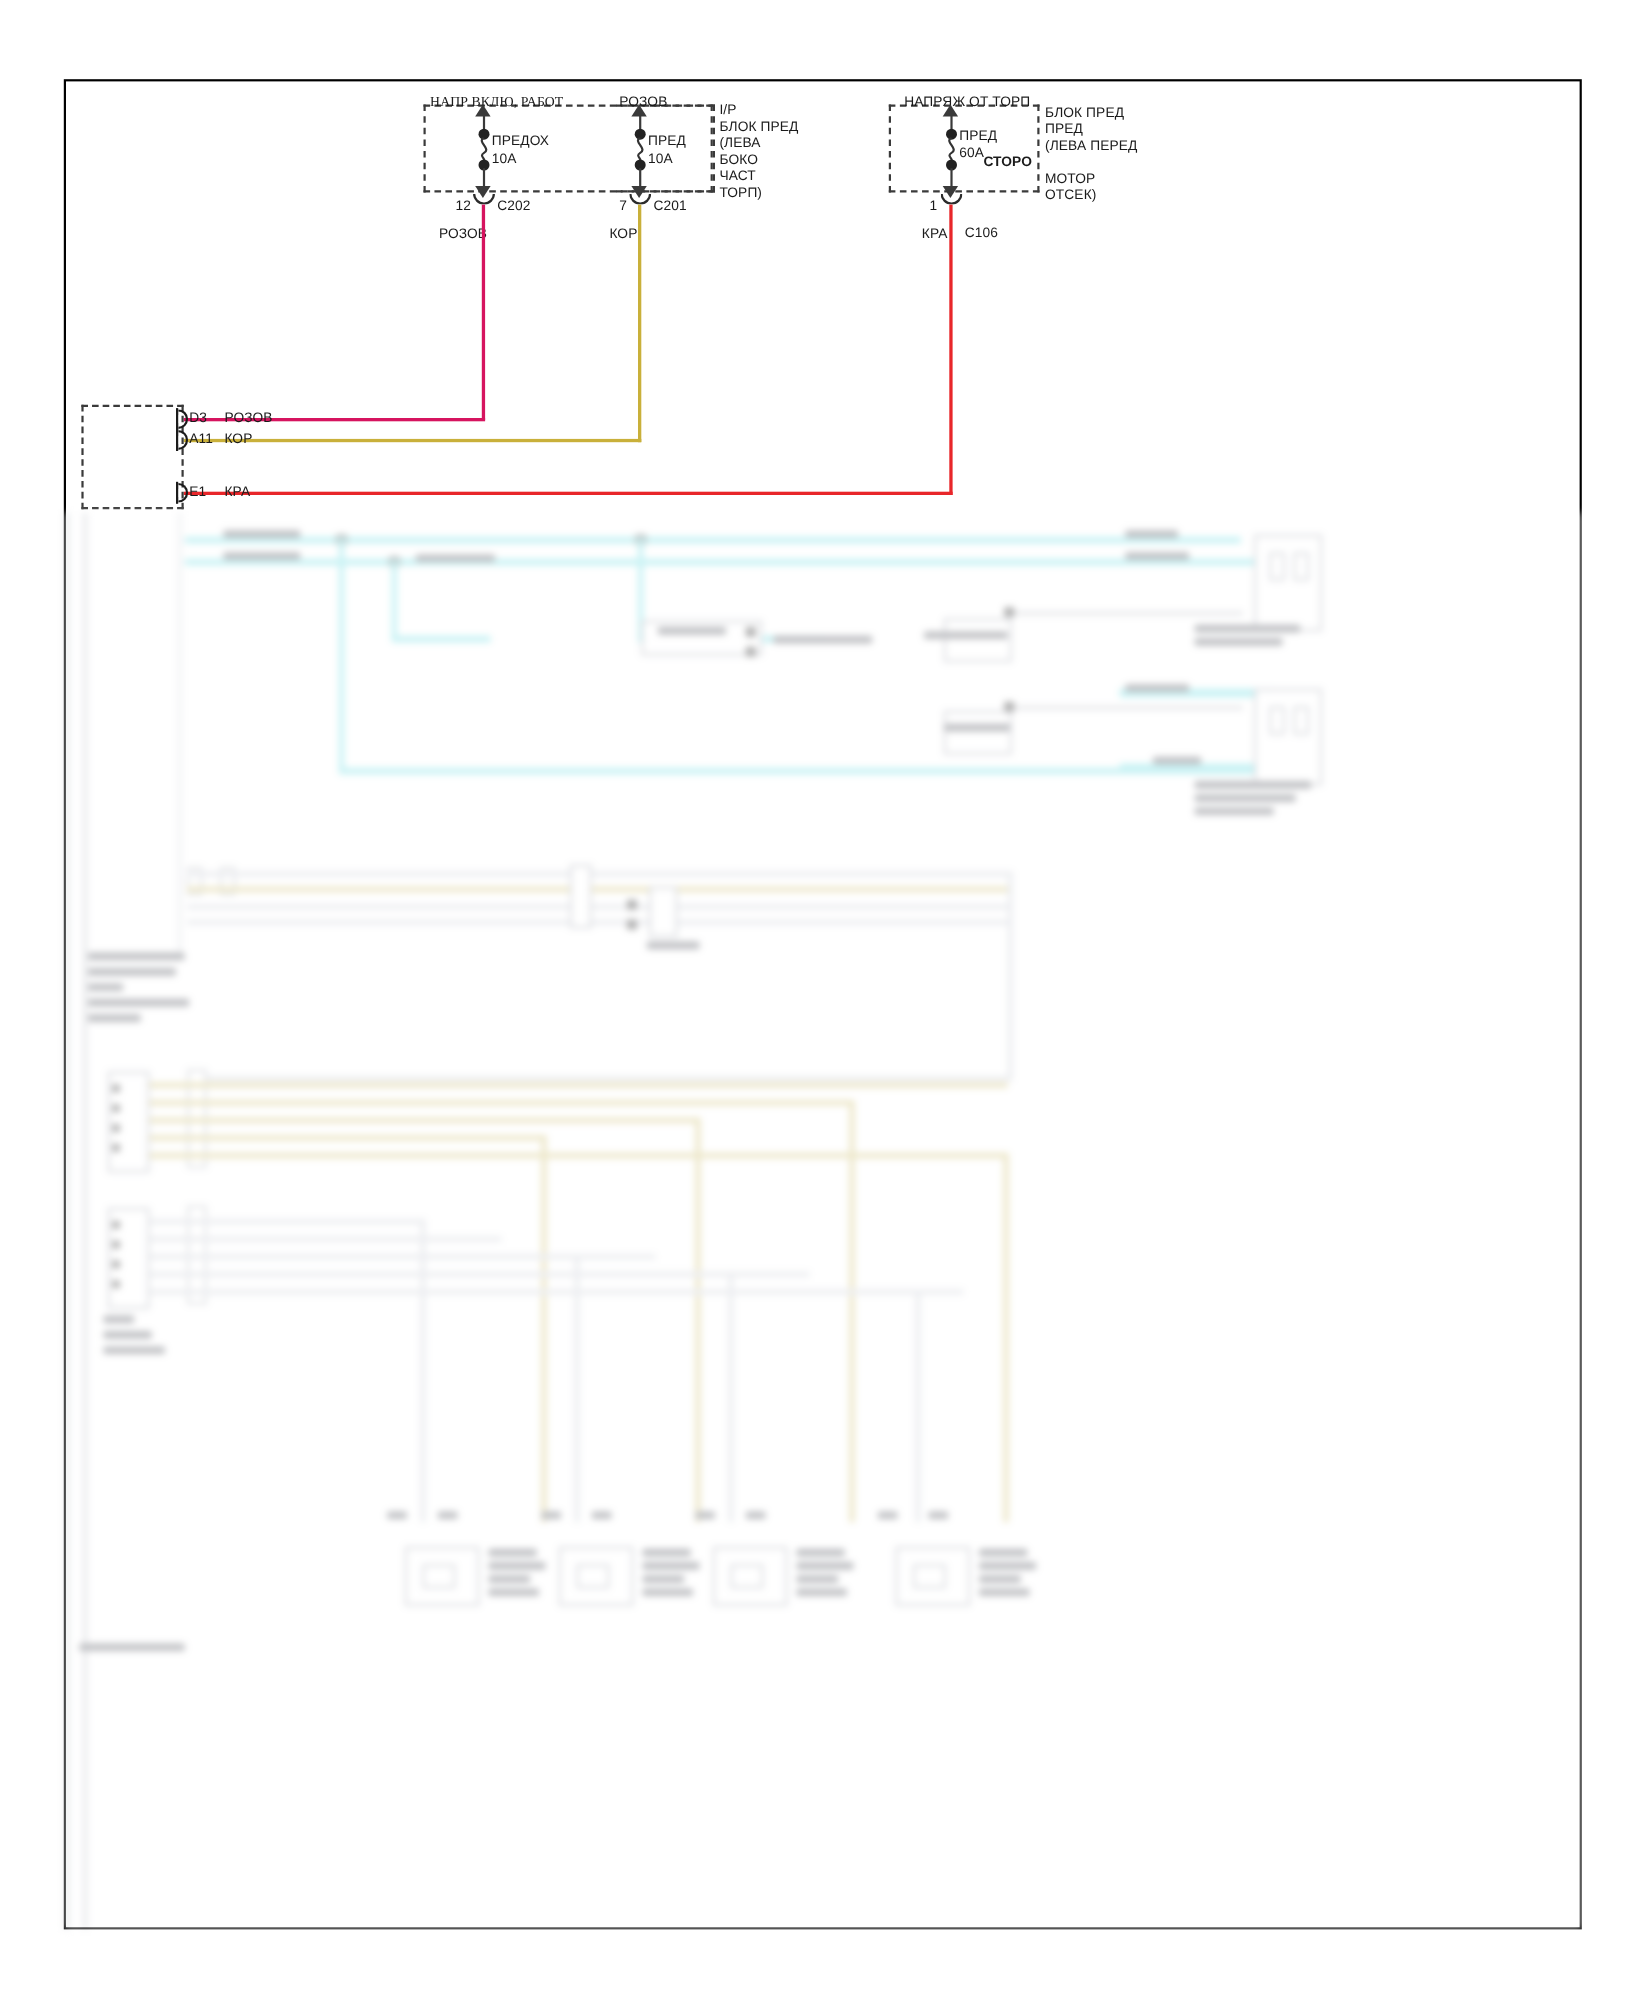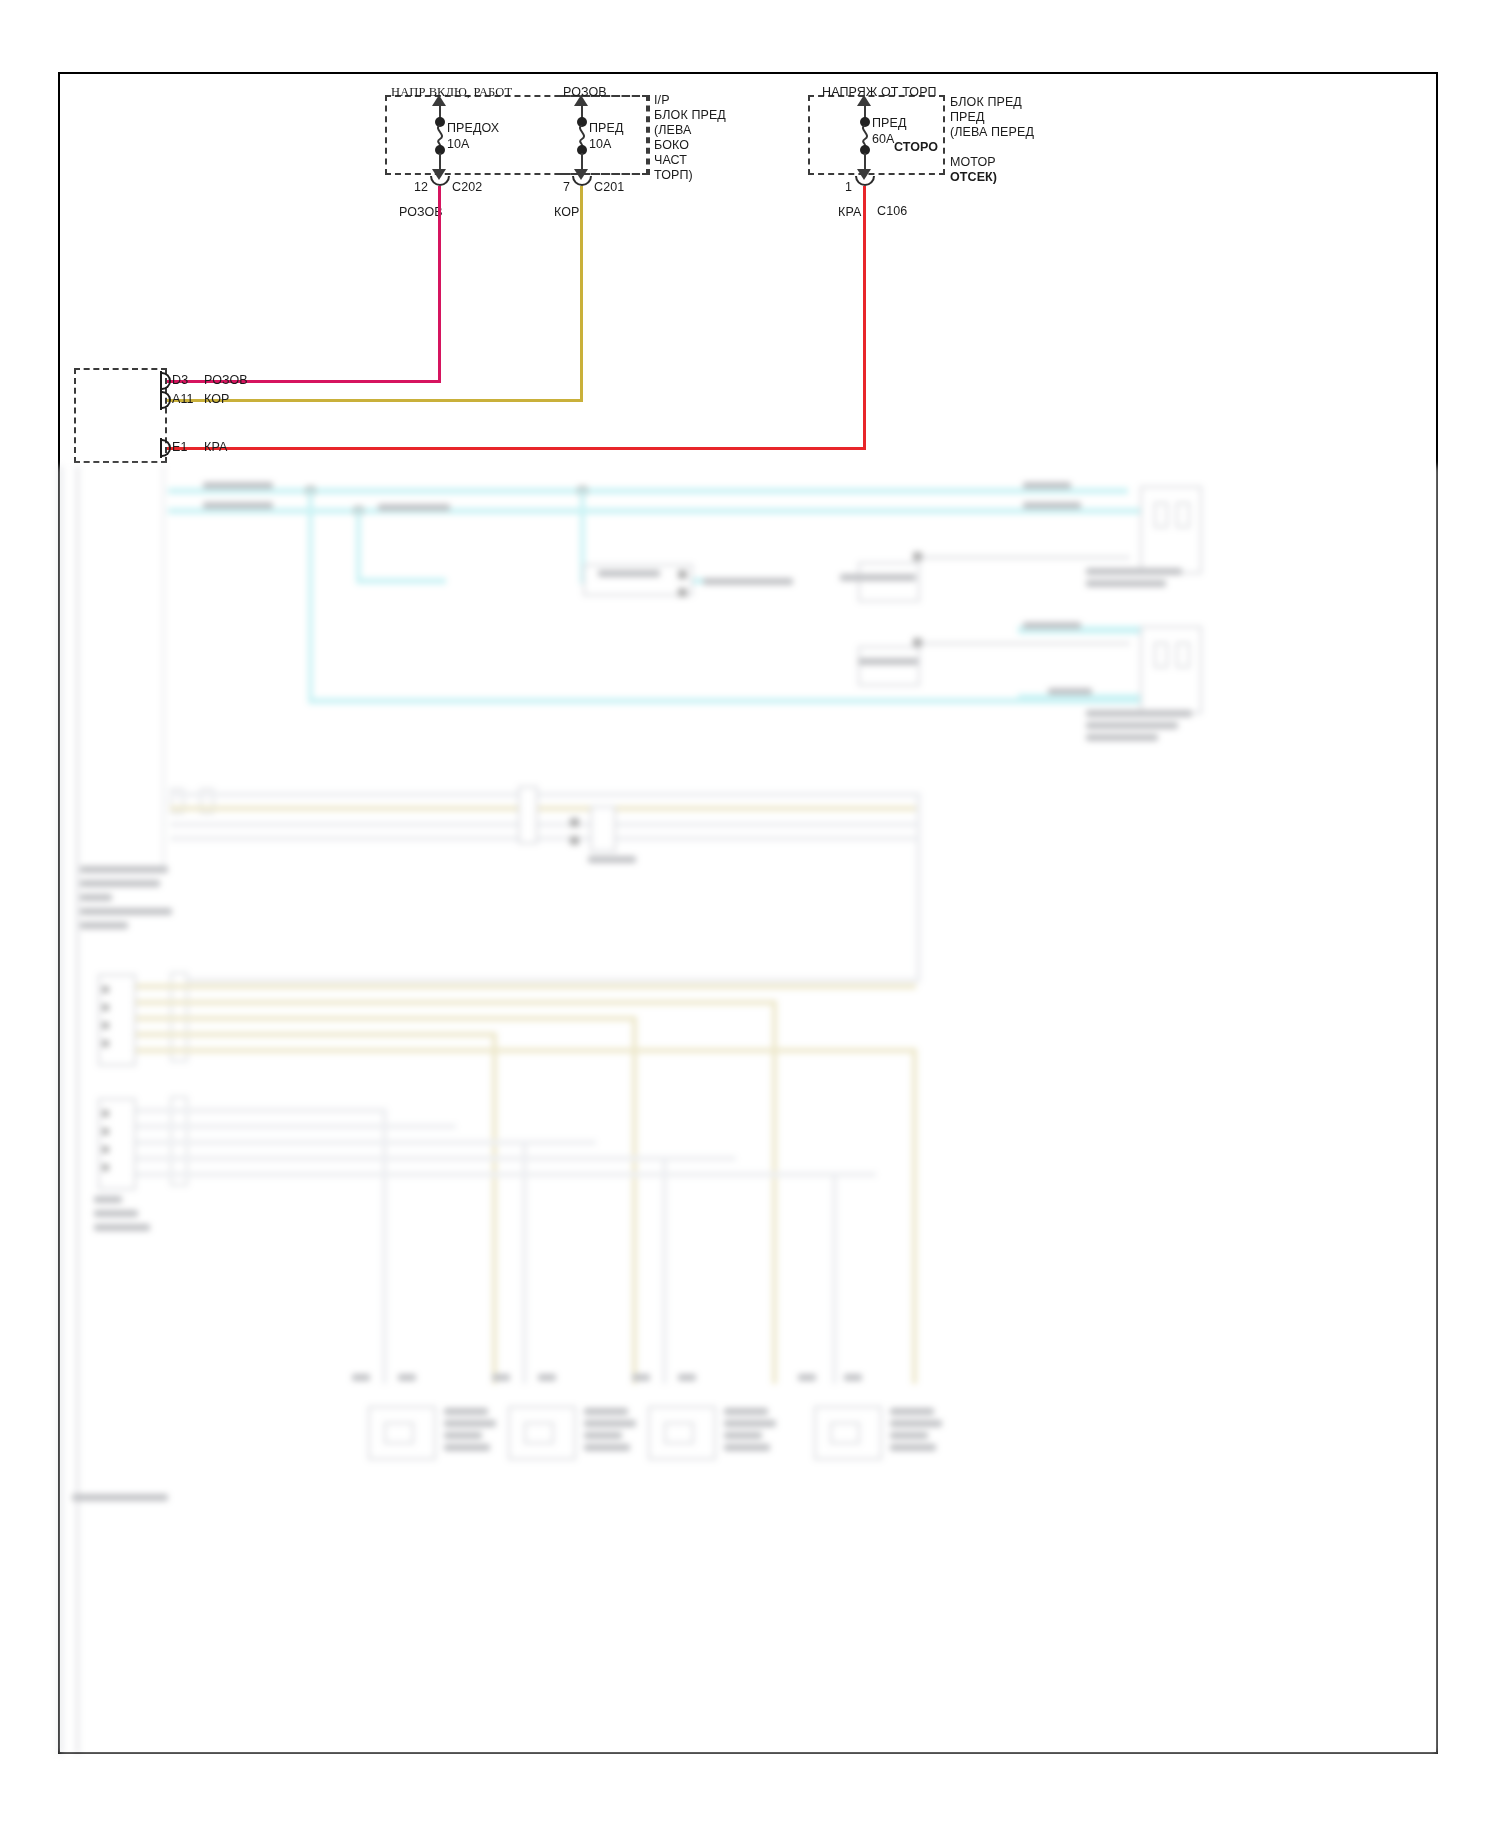--- a/index.html
+++ b/index.html
@@ -205,21 +205,21 @@
   <div class="cup" style="left:855px;top:176px;"></div>
   <div class="lbl" style="left:845px;top:179px;">1</div>
   <div class="lbl" style="left:877px;top:179px;margin-top:24px;">C106</div>
   <div class="lbl" style="left:838px;top:204px;">КРА</div>
 
   <div class="lbl" style="left:950px;top:94px;">БЛОК ПРЕД</div>
   <div class="lbl" style="left:950px;top:109px;">ПРЕД</div>
   <div class="lbl" style="left:950px;top:124px;">(ЛЕВА ПЕРЕД</div>
   <div class="lbl" style="left:894px;top:139px;font-weight:bold;">СТОРО</div>
   <div class="lbl" style="left:950px;top:154px;">МОТОР</div>
-  <div class="lbl" style="left:950px;top:169px;font-weight:bold;">ОТСЕК)</div>
+  <div class="lbl" style="left:950px;top:169px;">ОТСЕК)</div>
 
   <div class="wire v" style="left:438px;top:186px;height:196px;background:#d6145f;"></div>
   <div class="wire h" style="left:167px;top:380px;width:274px;background:#d6145f;"></div>
 
   <div class="wire v" style="left:580px;top:186px;height:216px;background:#c9b03a;"></div>
   <div class="wire h" style="left:167px;top:399px;width:416px;background:#c9b03a;"></div>
 
   <div class="wire v" style="left:863px;top:186px;height:264px;background:#e8262a;"></div>
   <div class="wire h" style="left:167px;top:447px;width:699px;background:#e8262a;"></div>
 

